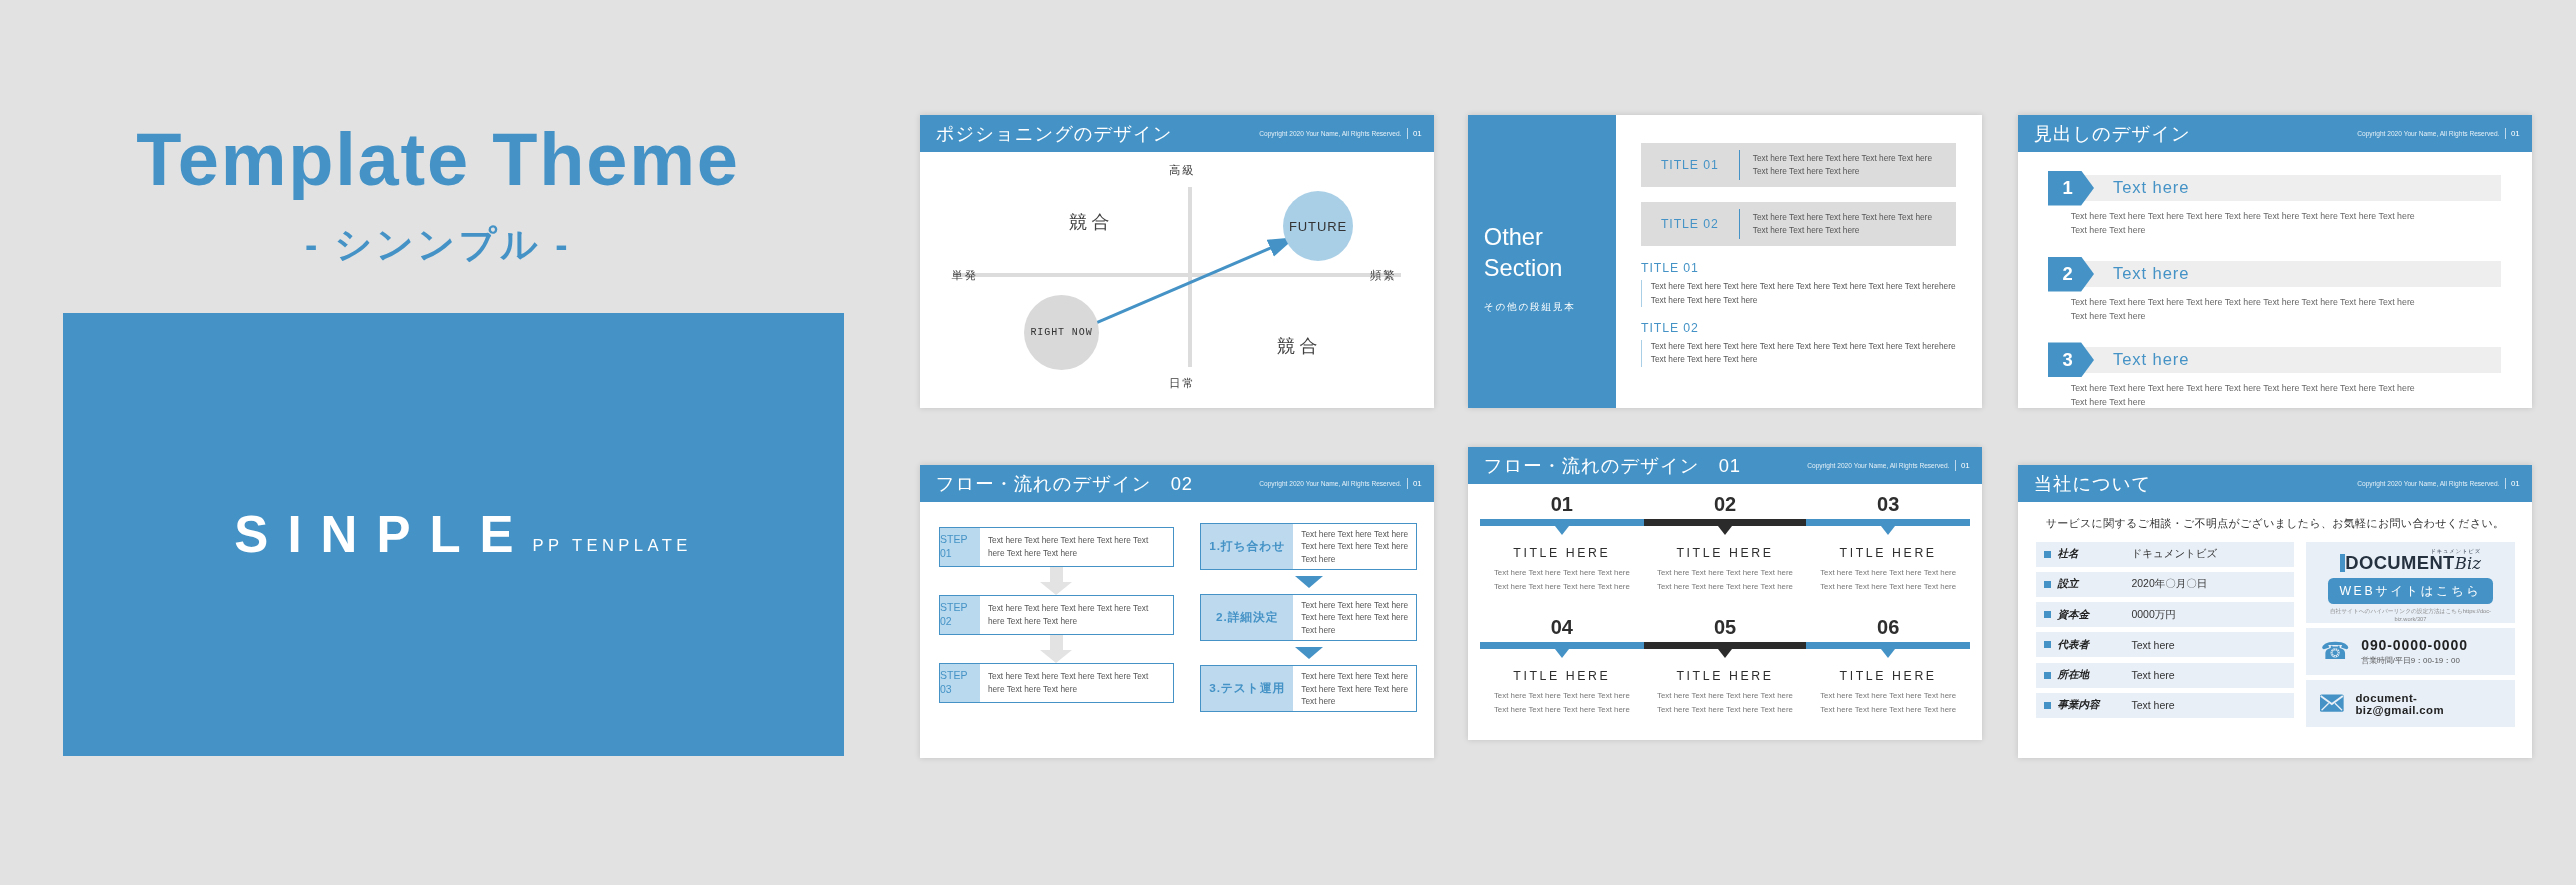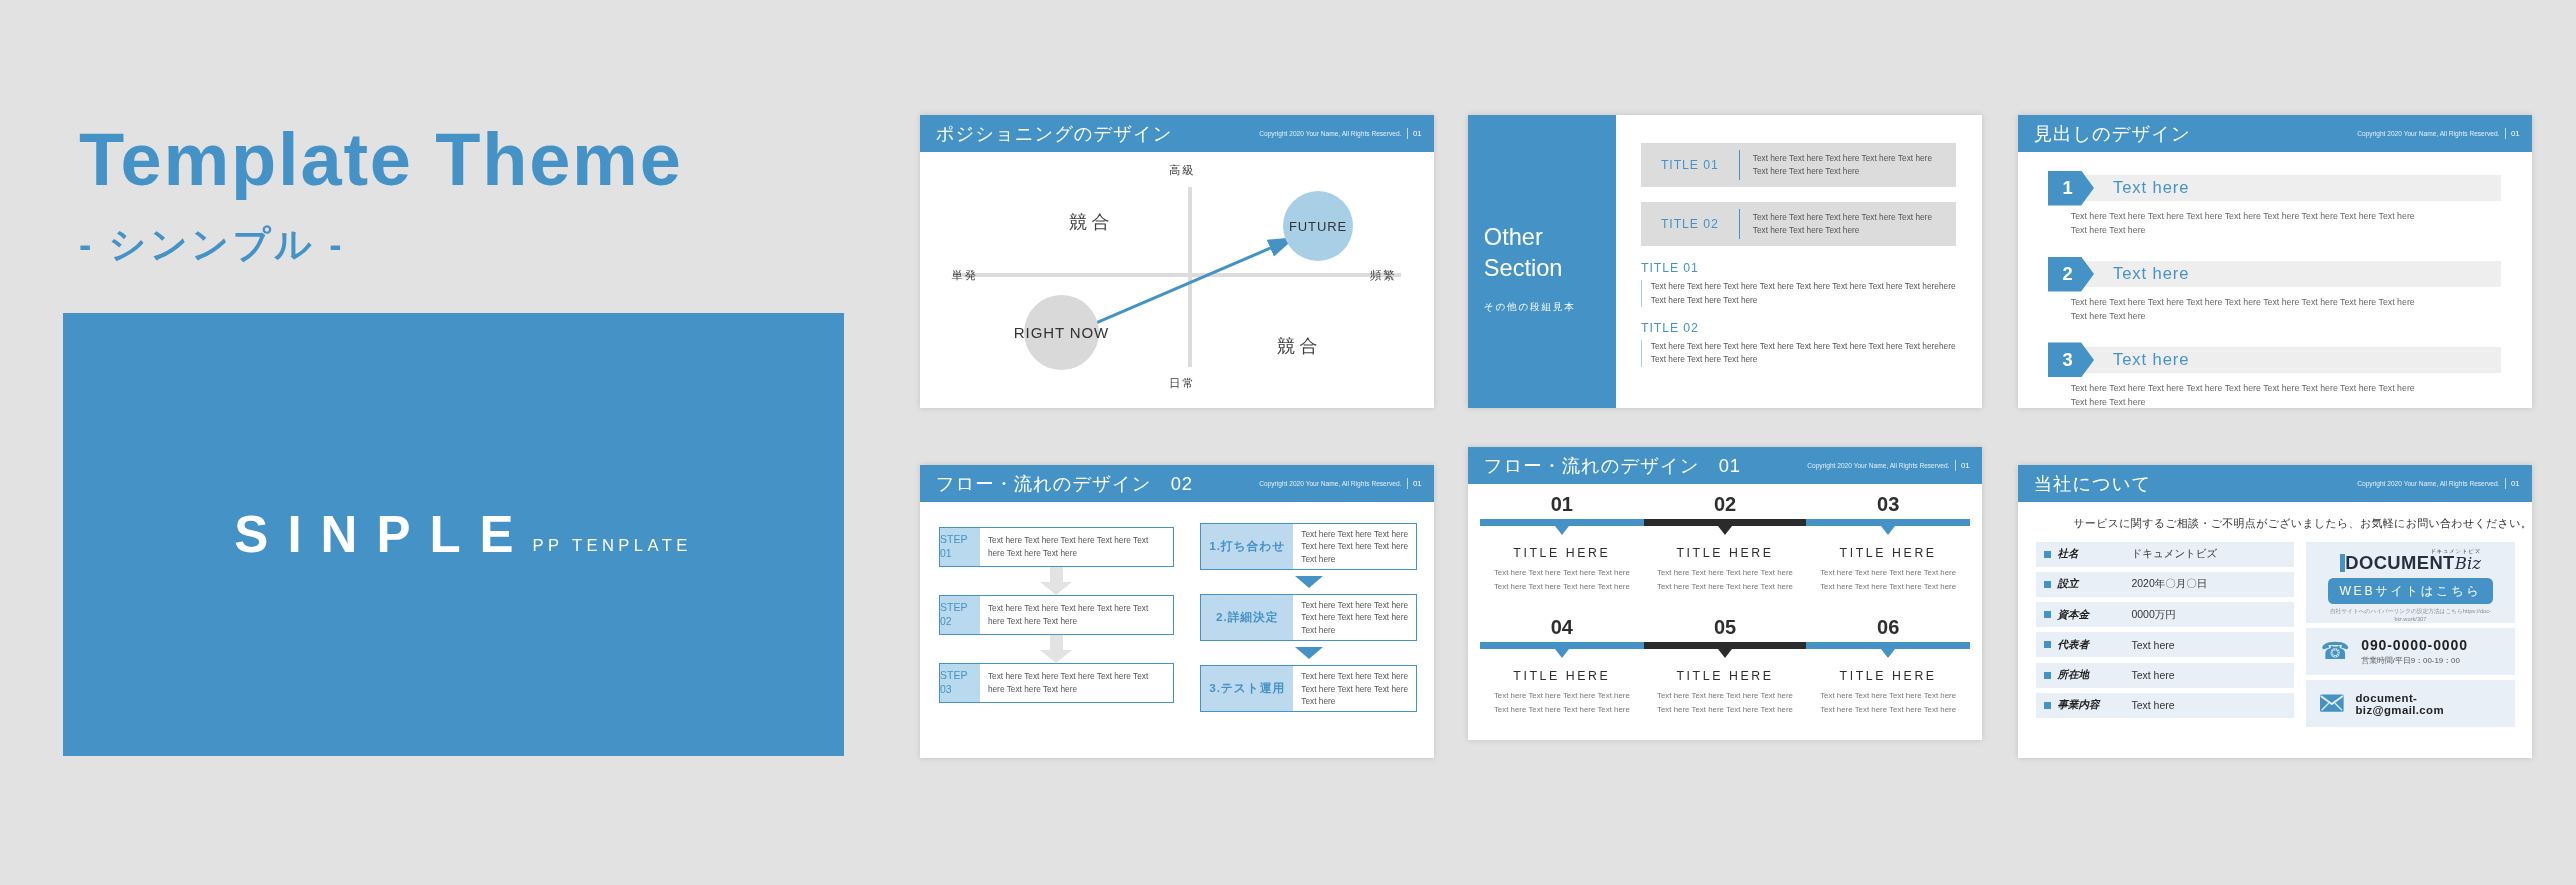--- a/index.html
+++ b/index.html
@@ -3,21 +3,21 @@
 <meta charset="utf-8">
 <style>
   html,body{margin:0;padding:0;}
   body{
     font-family:"Liberation Sans","DejaVu Sans",sans-serif;
     background:#e2e2e2;
   }
   .page{position:relative;width:2576px;height:886px;background:#e2e2e2;overflow:hidden;}
 
   
-  .hero-text{position:absolute;left:79px;top:121px;width:718px;color:#4593c6;}
+  .hero-text{position:absolute;left:79px;top:121px;width:718px;text-align:center;color:#4593c6;}
   .hero-title{font-size:74px;font-weight:bold;letter-spacing:1.8px;line-height:1.05;}
   .hero-subtitle{font-size:37px;font-weight:bold;margin-top:21px;letter-spacing:3.5px;}
   .cover{
     position:absolute;left:63px;top:313px;width:781px;height:443px;
     background:#4593c6;display:flex;flex-direction:row;justify-content:center;align-items:center;
   }
   .cover-big{color:#fff;font-size:51px;font-weight:bold;letter-spacing:19px;text-indent:19px;}
   .cover-small{color:#fff;font-size:16.6px;letter-spacing:4.4px;margin-top:23px;}
 
   
@@ -30,21 +30,21 @@
   .sl-num{color:#fff;font-size:7.9px;}
   .sl-body{position:relative;height:256px;box-sizing:border-box;}
 
   
   .s1-vline{position:absolute;left:268px;top:35px;width:4.4px;height:180px;background:#dcdcdc;}
   .s1-hline{position:absolute;left:33px;top:121px;width:448px;height:4.4px;background:#dcdcdc;}
   .s1-label{position:absolute;color:#3f3f3f;font-size:11.4px;letter-spacing:1.8px;white-space:nowrap;}
   .s1-quad{position:absolute;color:#3f3f3f;font-size:18px;letter-spacing:4.4px;white-space:nowrap;}
   .s1-circle{position:absolute;border-radius:50%;display:flex;align-items:center;justify-content:center;color:#333;}
   .s1-future{left:363px;top:39px;width:70px;height:70px;background:#a9cfe7;font-size:13px;letter-spacing:0.9px;}
-  .s1-now{left:104px;top:143px;width:75px;height:75px;background:#d9d9d9;font-size:15px;letter-spacing:0.9px;white-space:nowrap;}
+  .s1-now{left:104px;top:143px;width:75px;height:75px;background:#d9d9d9;font-size:10px;letter-spacing:0.9px;white-space:nowrap;font-family:Liberation Mono, monospace;}
   .s1-arrow{position:absolute;left:0;top:0;pointer-events:none;}
 
   
   .s2-wrap{display:flex;height:293px;}
   .s2-side{width:148px;background:#4593c6;box-sizing:border-box;padding:107px 8.8px 0 15.8px;color:#fff;}
   .s2-heading{font-size:23.6px;line-height:1.3;}
   .s2-sub{font-size:9.6px;letter-spacing:1.8px;margin-top:17.5px;}
   .s2-main{flex:1;box-sizing:border-box;padding:28px 26px 0 25px;}
   .s2-box{background:#dcdcdc;height:44px;display:flex;align-items:center;margin-bottom:15px;}
   .s2-box-title{width:31%;text-align:center;color:#4593c6;font-size:12.3px;letter-spacing:0.9px;}
@@ -90,21 +90,21 @@
   .s5-cols{position:relative;display:flex;z-index:2;}
   .s5-col{flex:1;text-align:center;}
   .s5-num{font-size:20px;font-weight:bold;color:#2e2e2e;line-height:26px;}
   .s5-tri{width:0;height:0;border-left:7.9px solid transparent;border-right:7.9px solid transparent;margin:8.8px auto 0;}
   .s5-tri.blue{border-top:9.6px solid #4593c6;}
   .s5-tri.dark{border-top:9.6px solid #2b2b2b;}
   .s5-heading{font-size:12.3px;letter-spacing:2.6px;color:#2e2e2e;margin-top:11.4px;}
   .s5-text{font-size:7.9px;color:#777;line-height:1.7;margin-top:6.1px;padding:0 12.3px;}
 
   
-  .s6-intro{text-align:right;font-size:11px;color:#333;padding:14px 0 10.5px;letter-spacing:0.3px;}
+  .s6-intro{text-align:center;font-size:11px;color:#333;padding:14px 0 10.5px;letter-spacing:0.3px;}
   .s6-cols{display:flex;padding:0 17.5px;gap:12.3px;}
   .s6-table{width:54%;}
   .s6-row{background:#e8eff7;height:25px;display:flex;align-items:center;padding:0 8.8px;margin-bottom:5.3px;box-sizing:border-box;}
   .s6-bullet{width:7px;height:7px;background:#4593c6;margin-right:6.1px;flex:none;}
   .s6-label{font-weight:bold;color:#222;font-size:10.5px;width:74px;flex:none;font-style:italic;}
   .s6-value{color:#333;font-size:10.5px;}
   .s6-right{flex:1;display:flex;flex-direction:column;gap:5.3px;}
   .s6-card{background:#e8eff7;box-sizing:border-box;}
   .s6-logo-card{height:81px;padding:7px 10.5px 0;text-align:center;}
   .s6-logo-line{position:relative;display:inline-block;line-height:1;}

